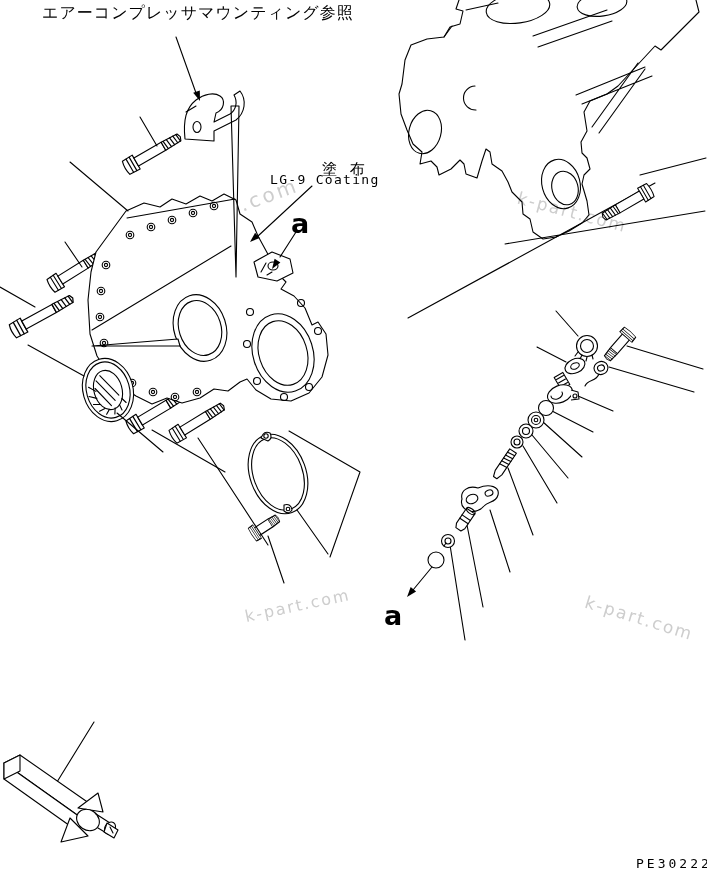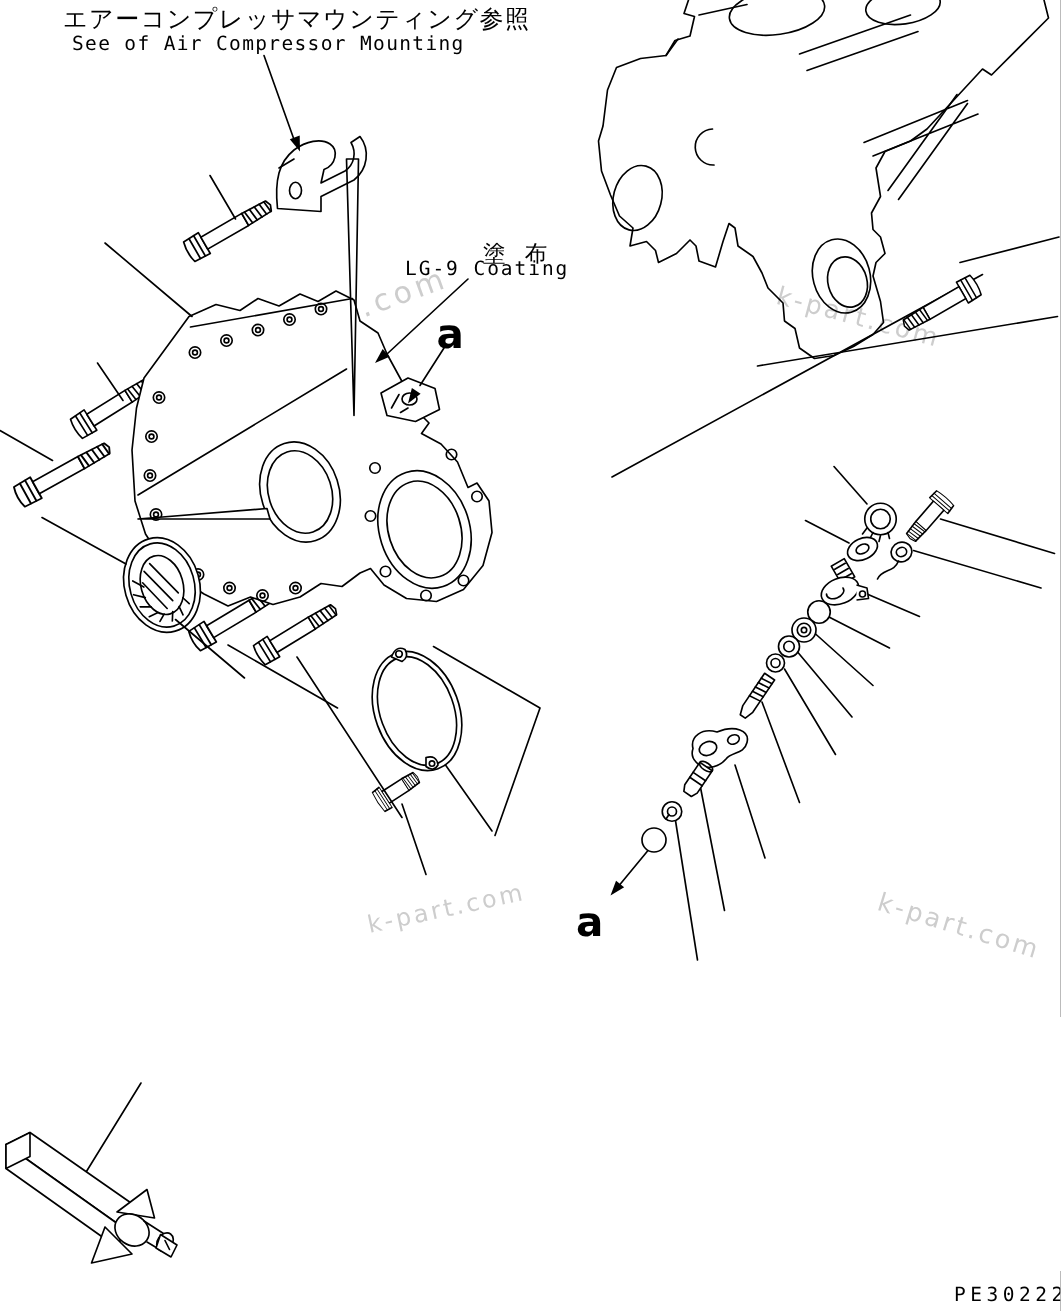--- a/index.html
+++ b/index.html
@@ -273,19 +273,18 @@
       <path class="w" d="M 70,818 L 61,842 L 88,836 Z"></path>
       <ellipse class="w" cx="88" cy="820" rx="12" ry="10" transform="rotate(35 88 820)"></ellipse>
       <path class="l" d="M 96,814 L 110,823 M 98,828 L 108,834"></path>
       <ellipse class="w" cx="110" cy="828" rx="5" ry="6.5" transform="rotate(35 110 828)"></ellipse>
       <path class="w" d="M 107,823 L 118,830 L 114,838 L 104,832 Z"></path>
       <path class="l" d="M 110,827 L 113,833"></path>
     </g>
   </svg>
 
   <div id="jp-note" class="txt">エアーコンプレッサマウンティング参照</div>
-  <div id="en-note" class="txt">See of Air Compressor Mounting</div>
   <div id="coat-jp" class="txt">塗 布</div>
   <div id="coat-en" class="txt">LG-9 Coating</div>
   <div id="marker-a1" class="txt">a</div>
   <div id="marker-a2" class="txt">a</div>
   <div id="part-code" class="txt">PE30222</div>
 </div>
 
 </body></html>

